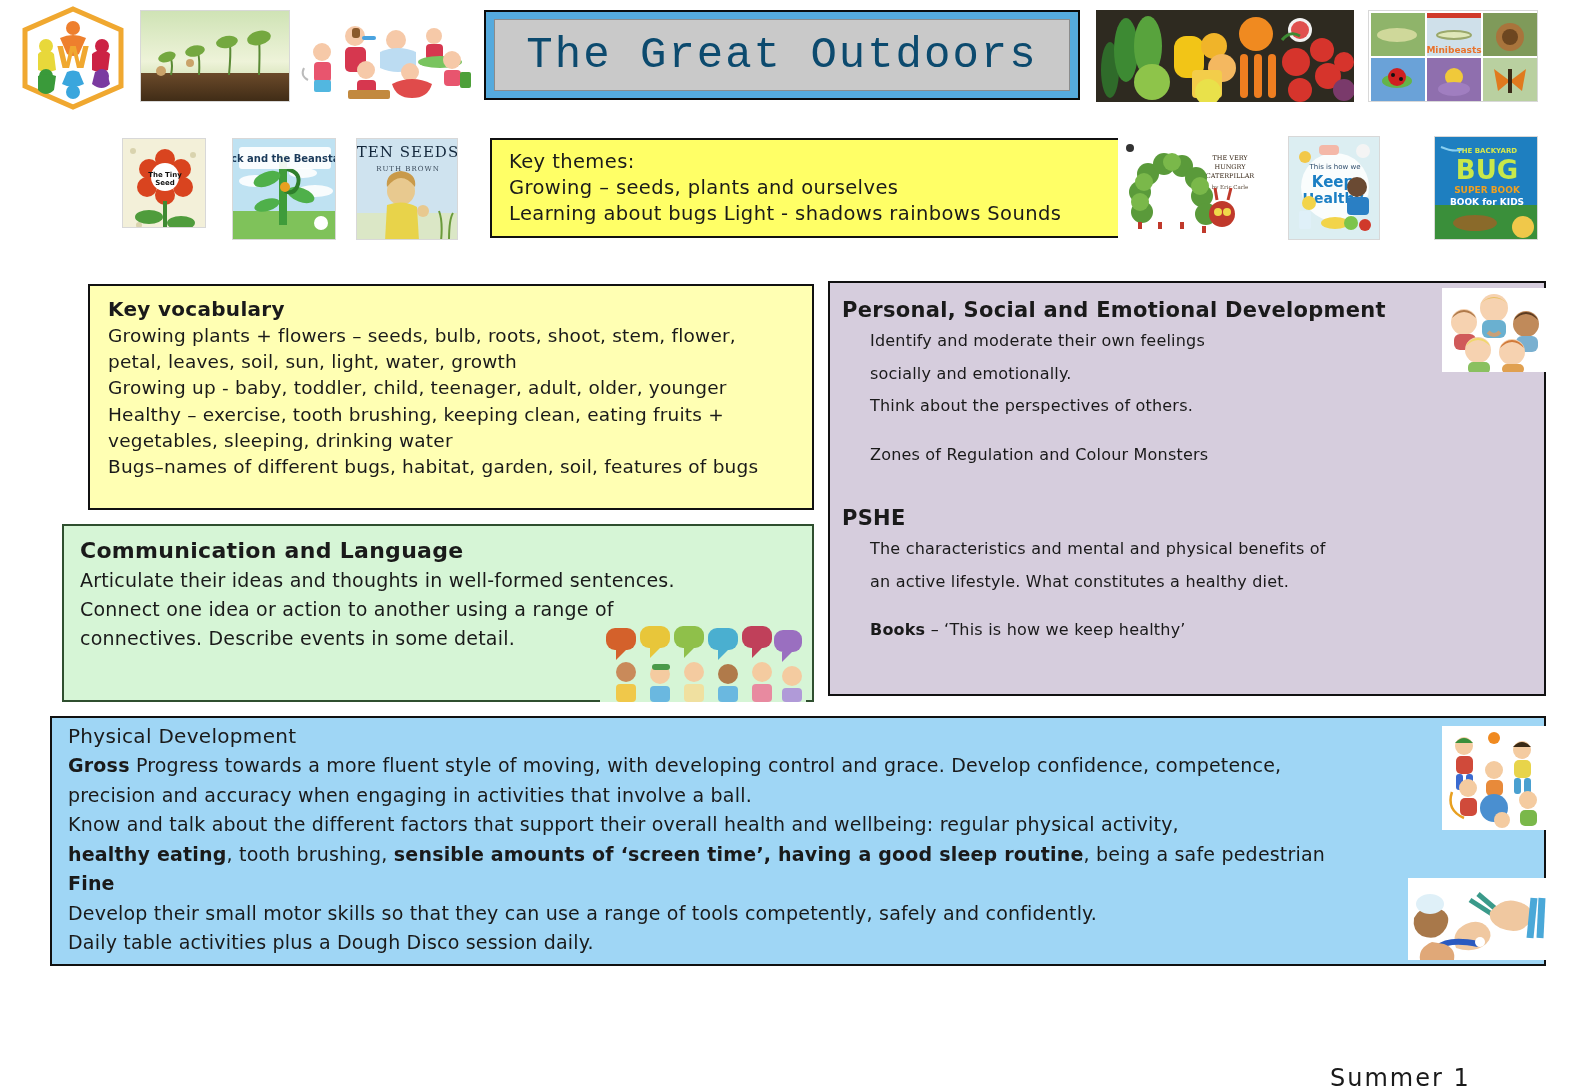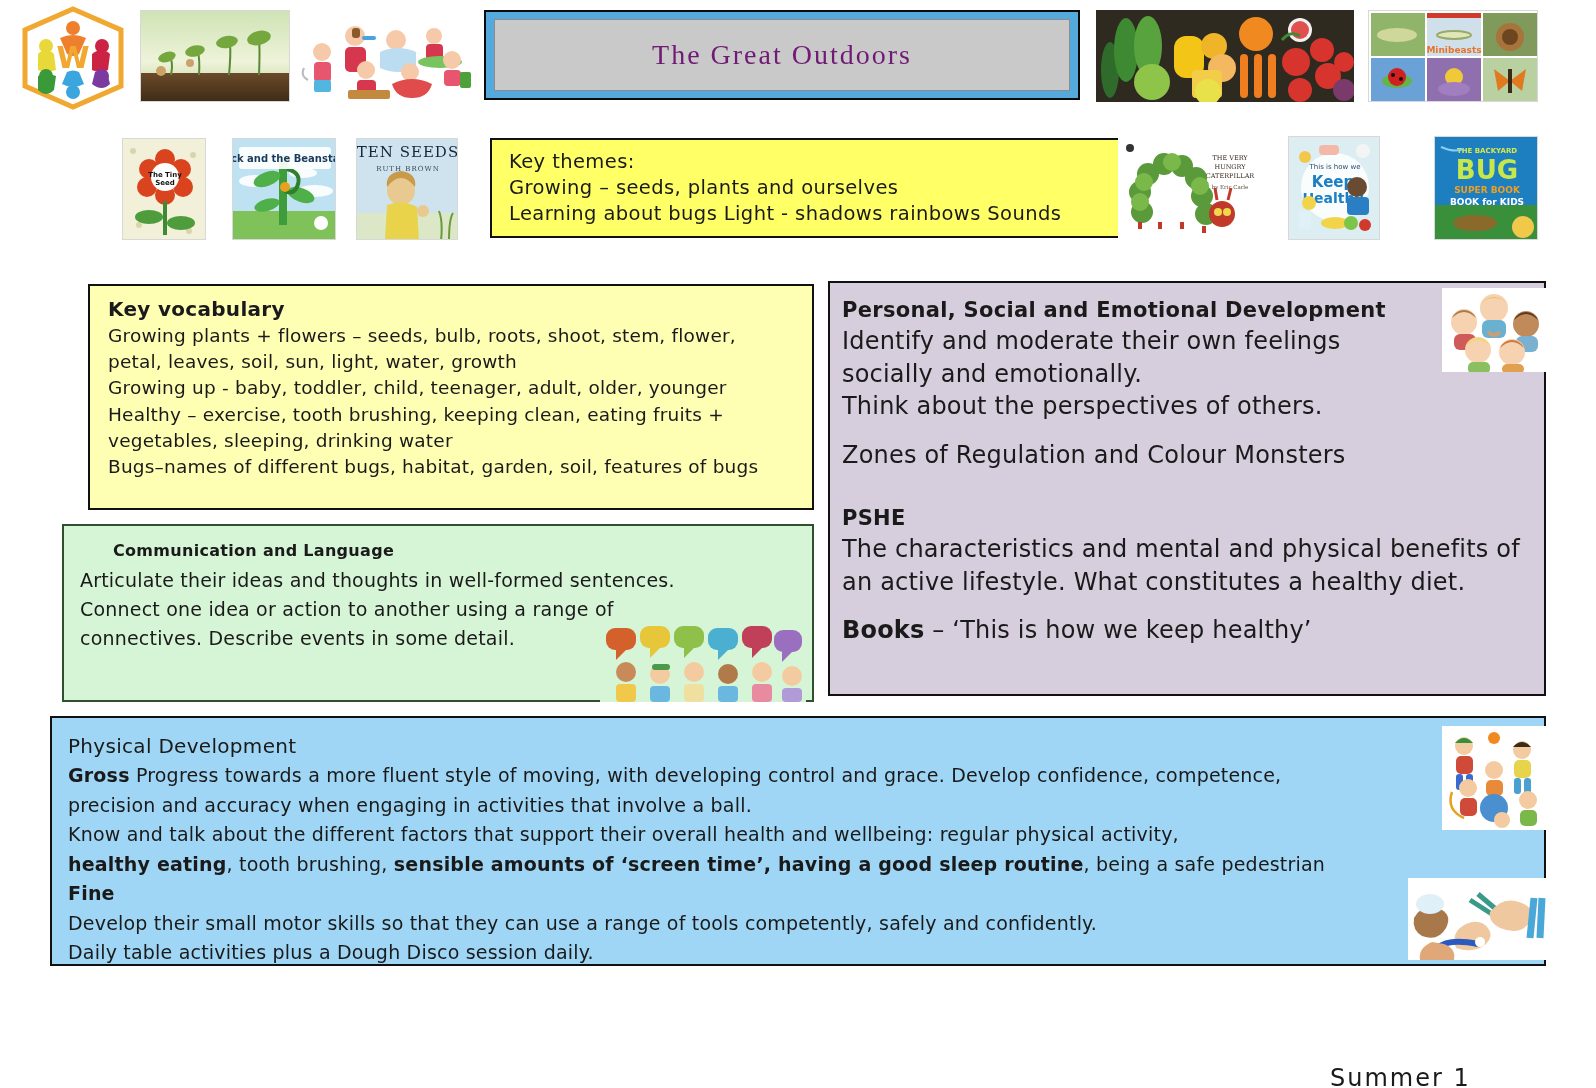--- a/index.html
+++ b/index.html
@@ -18,22 +18,22 @@
     left:484px;top:10px;width:596px;height:90px;
     background:#55aadd;border:2px solid #0b0b0b;
     display:flex;align-items:center;justify-content:center;
     padding:8px;
   }
   #title-inner{
     width:100%;height:100%;background:#c9c9c9;border:1px solid #8c8c8c;
     display:flex;align-items:center;justify-content:center;
   }
   #title-text{
-    font-size:28px;letter-spacing:2px;color:#701a75;white-space:nowrap;
-    font-family:Liberation Serif, serif;
+    font-size:44px;letter-spacing:2px;color:#0c4a6e;white-space:nowrap;
+    font-family:Liberation Mono, monospace;
   }
 
   
   #key-themes{
     left:490px;top:138px;width:644px;height:100px;
     background:#ffff66;border:2px solid #111;
     padding:9px 0 0 17px;
   }
   #key-themes .ln{font-size:19.5px;line-height:26px;letter-spacing:.4px;white-space:nowrap;}
 
@@ -45,40 +45,40 @@
   }
   #key-vocab .hd{font-size:20px;font-weight:bold;line-height:27px;letter-spacing:.3px;}
   #key-vocab .ln{font-size:18.5px;line-height:26.2px;letter-spacing:.2px;white-space:nowrap;}
 
   
   #cl-box{
     left:62px;top:524px;width:752px;height:178px;
     background:#d6f5d6;border:2px solid #2f4f2f;
     padding:10px 0 0 16px;
   }
-  #cl-box .hd{font-size:16px;font-weight:bold;line-height:30px;letter-spacing:.3px;margin-left:33px;}
+  #cl-box .hd{font-size:22px;font-weight:bold;line-height:30px;letter-spacing:.3px;}
   #cl-box .ln{font-size:19px;line-height:29px;letter-spacing:.2px;white-space:nowrap;}
 
   
   #psed-box{
     left:828px;top:281px;width:718px;height:415px;
     background:#d6cddd;border:2px solid #111;
     padding:12px 0 8px 12px;
   }
   #psed-box .hd{font-size:21px;font-weight:bold;line-height:30px;letter-spacing:.3px;}
-  #psed-box .ln{font-size:24px;line-height:32.5px;letter-spacing:.2px;white-space:nowrap;}
+  #psed-box .ln{font-size:16px;line-height:32.5px;letter-spacing:.2px;white-space:nowrap;margin-left:28px;}
   #psed-box .sp{height:16px;}
   #psed-box .sp2{height:32px;}
   .bold-lead{font-weight:bold;}
 
   
   #pd-box{
     left:50px;top:716px;width:1496px;height:250px;
     background:#9fd6f5;border:2px solid #111;
-    padding:14px 0 0 16px;
+    padding:4px 0 0 16px;
   }
   #pd-box .hd{font-size:20px;line-height:29px;letter-spacing:.3px;}
   #pd-box .ln{font-size:19px;line-height:29.5px;letter-spacing:.2px;white-space:nowrap;}
 
   
   #term-label{
     left:1330px;top:1064px;font-size:24px;letter-spacing:2px;
   }
 
   
@@ -235,21 +235,21 @@
     <rect x="58" y="47" width="54" height="43" fill="#8f6fae"></rect>
     <circle cx="85" cy="66" r="9" fill="#f0c93a"></circle>
       <ellipse cx="85" cy="78" rx="16" ry="7" fill="#a07ec0"></ellipse>
     <rect x="114" y="47" width="54" height="43" fill="#b9d0a0"></rect>
     <path d="M141 70 l-16 -12 l4 22 z" fill="#e07a1e"></path>
       <path d="M141 70 l16 -12 l-4 22 z" fill="#e07a1e"></path>
     <rect x="139" y="58" width="4" height="24" fill="#3a2a16"></rect>
   </svg>
 </div>
 
-<div class="photo imgframe" style="left:122px;top:138px;width:84px;height:102px;">
+<div class="photo imgframe" style="left:122px;top:138px;width:84px;height:90px;">
   <svg viewBox="0 0 84 102" width="84" height="102">
     <rect width="84" height="102" fill="#f3f0d9"></rect>
     <g fill="#d9d3ae">
         <circle cx="10" cy="12" r="3"></circle>
         <circle cx="70" cy="16" r="3"></circle>
         <circle cx="16" cy="86" r="3"></circle>
         <circle cx="66" cy="92" r="3"></circle>
       </g>
     <g fill="#d9441f">
       <circle cx="42" cy="38" r="12"></circle>

